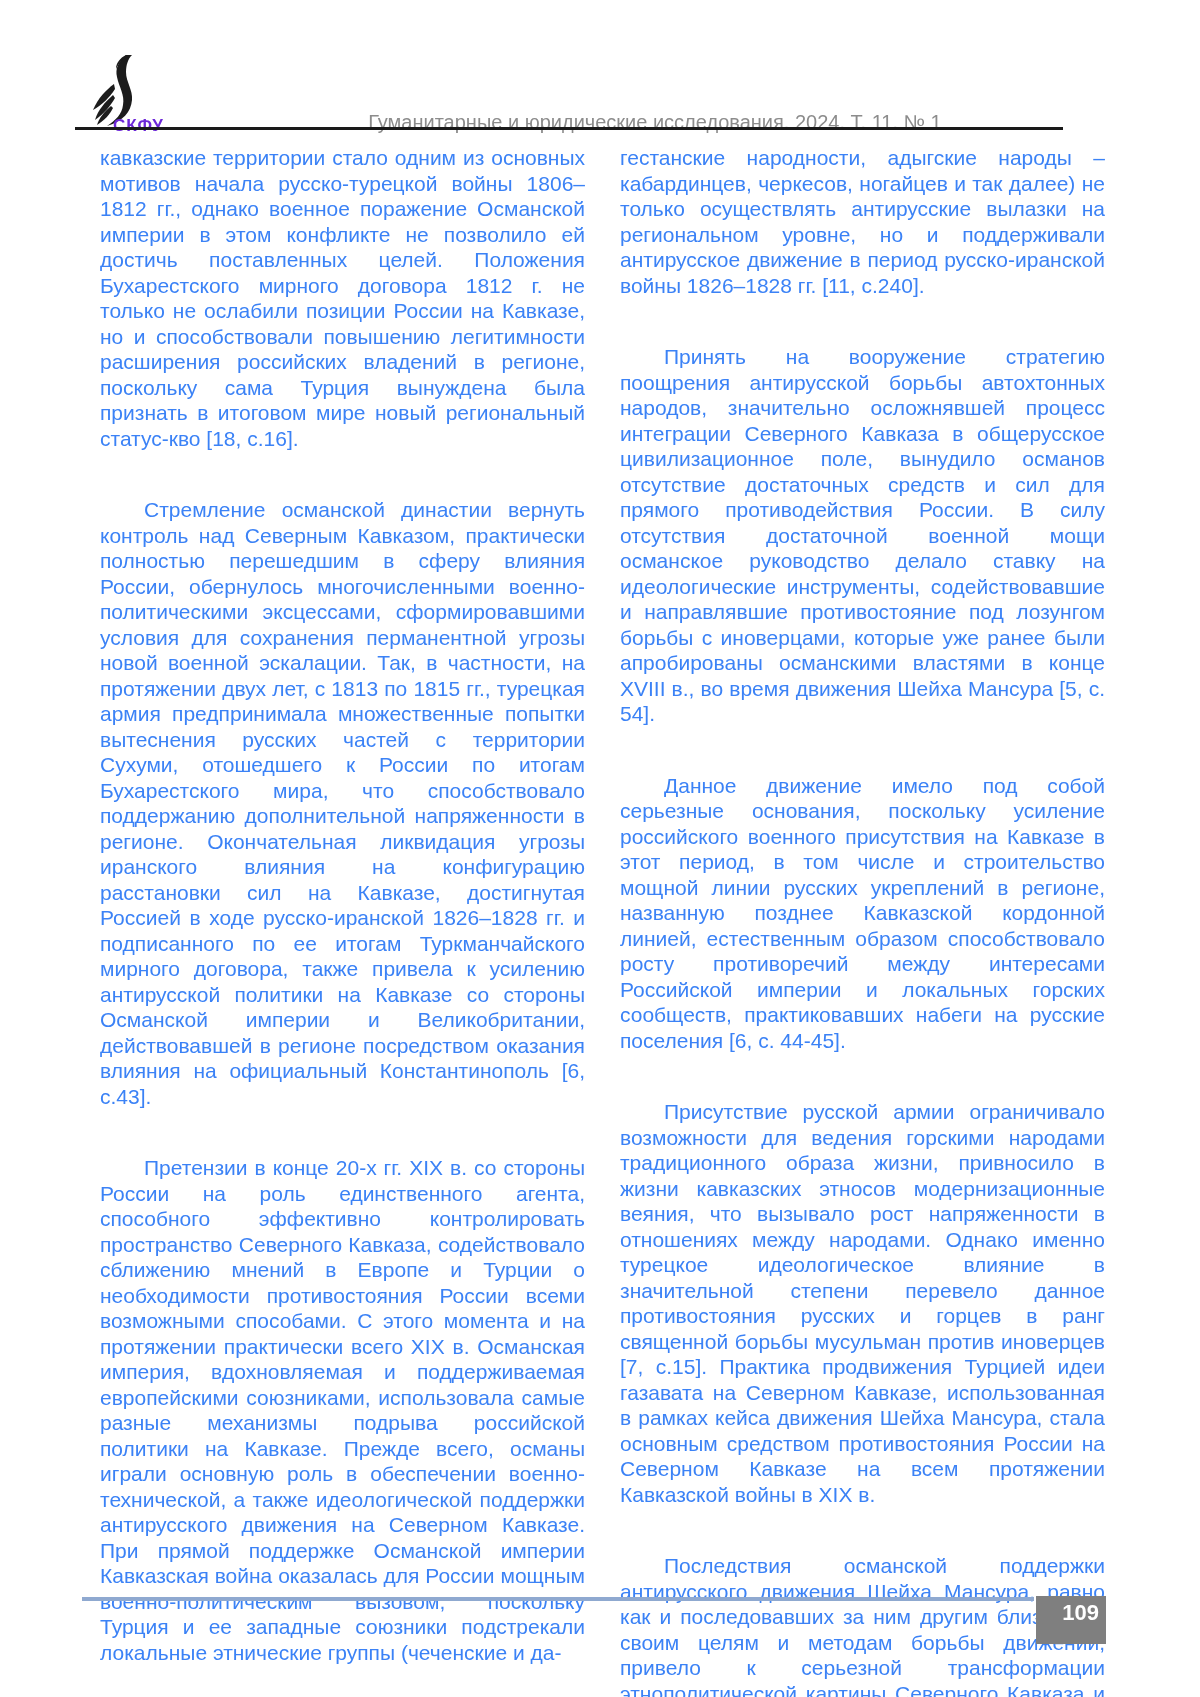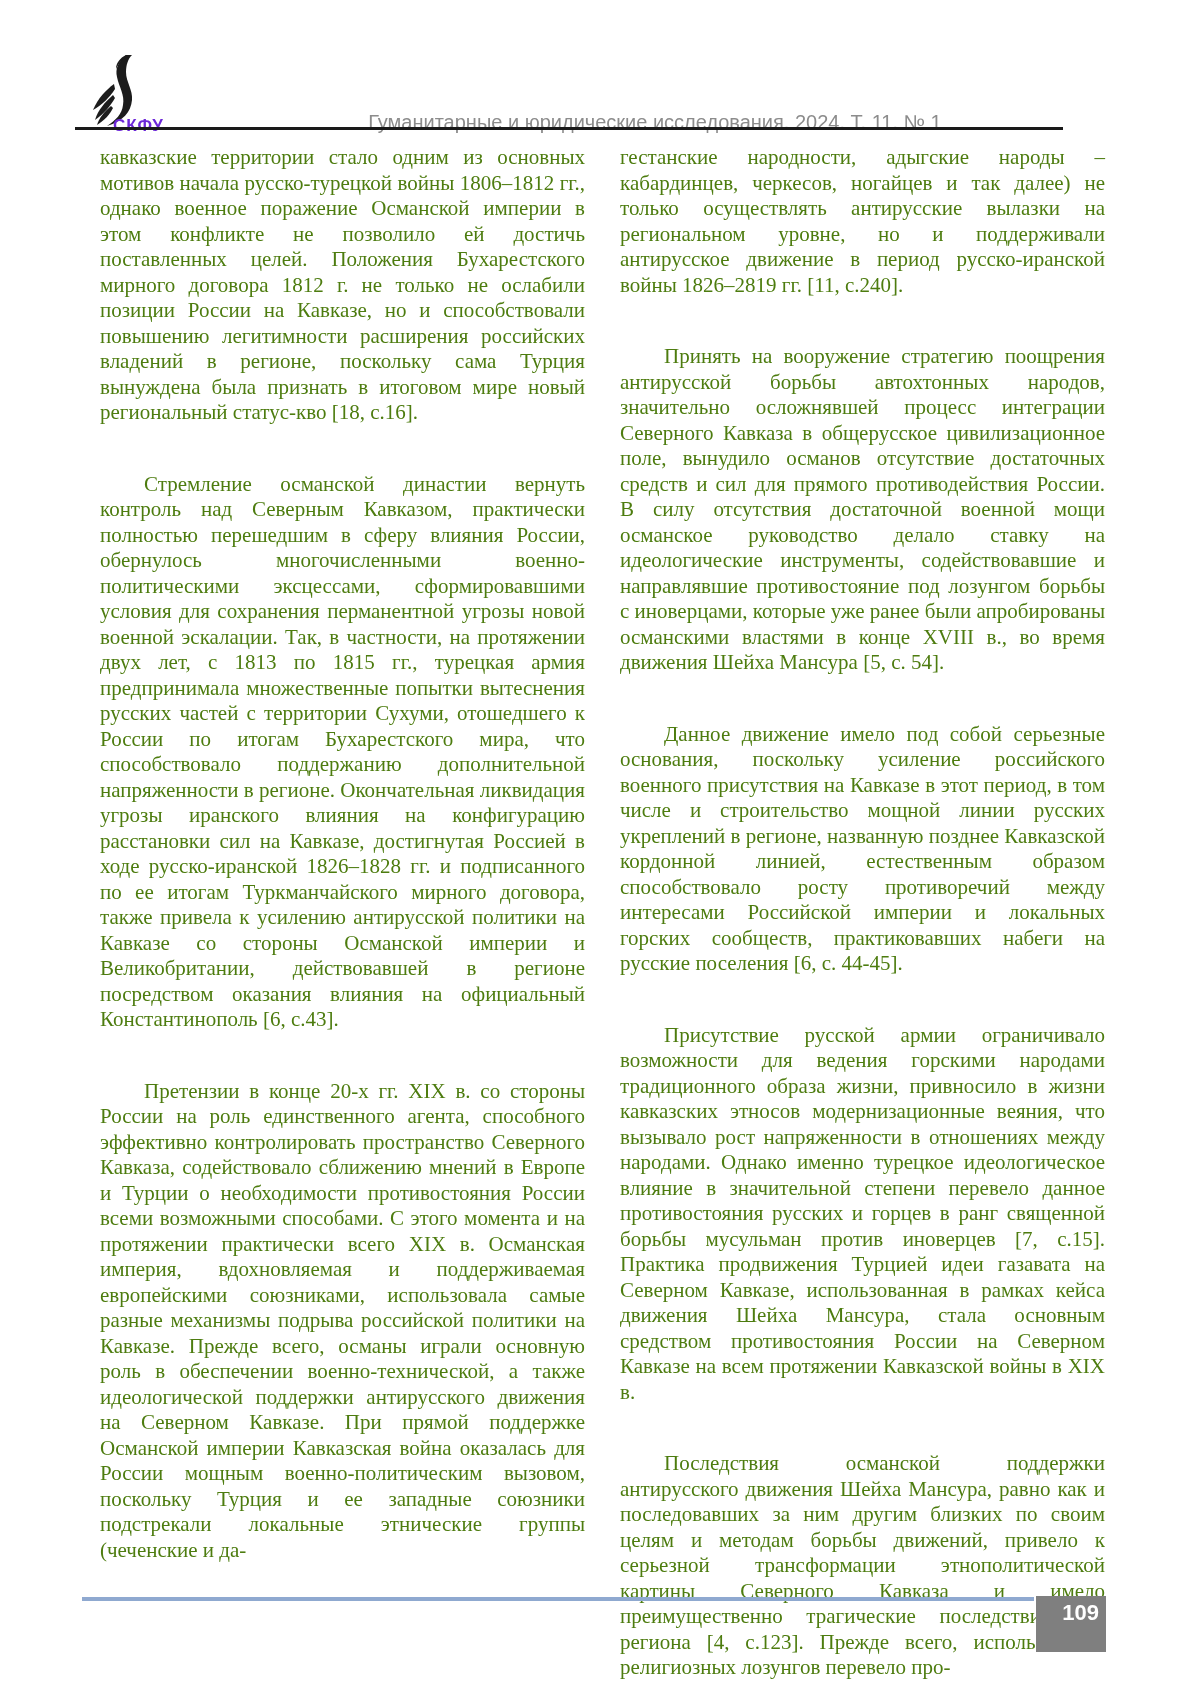--- a/index.html
+++ b/index.html
@@ -29,33 +29,32 @@
   
   .columns{
     position:absolute;left:100px;top:145px;
     width:1005px;
     display:flex;gap:35px;
   }
   .column{width:485px;}
   .para{
     margin:0;
     font-size:21px;line-height:25.5px;
-    color:#4d7c0f;
+    color:#3b82f6;
     text-align:justify;
-    font-family:Liberation Serif, serif;
   }
   .para.indent{text-indent:44px;margin-top:46px;}
   
   .footer-rule{
     position:absolute;left:82px;top:1597px;
     width:952px;height:4px;background:#8fa9d0;
   }
   .page-number-badge{
     position:absolute;left:1036px;top:1596px;
-    width:70px;height:56px;
+    width:70px;height:48px;
     background:#7f7f7f;
     box-sizing:border-box;
     padding:4px 7px 0 0;
     display:flex;justify-content:flex-end;align-items:flex-start;
     color:#ffffff;font-size:22px;font-weight:bold;
   }
 </style>
 </head>
 <body>
 
@@ -79,21 +78,21 @@
   <div class="journal-title">Гуманитарные и юридические исследования. 2024. Т. 11. № 1</div>
   <div class="header-rule"></div>
 
   <div class="columns">
     <div class="column">
         <p class="para">кавказские территории стало одним из основных мотивов начала русско-турецкой войны 1806–1812 гг., однако военное поражение Османской империи в этом конфликте не позволило ей достичь поставленных целей. Положения Бухарестского мирного договора 1812 г. не только не ослабили позиции России на Кавказе, но и способствовали повышению легитимности расширения российских владений в регионе, поскольку сама Турция вынуждена была признать в итоговом мире новый региональный статус-кво [18, с.16].</p>
         <p class="para indent">Стремление османской династии вернуть контроль над Северным Кавказом, практически полностью перешедшим в сферу влияния России, обернулось многочисленными военно-политическими эксцессами, сформировавшими условия для сохранения перманентной угрозы новой военной эскалации. Так, в частности, на протяжении двух лет, с 1813 по 1815 гг., турецкая армия предпринимала множественные попытки вытеснения русских частей с территории Сухуми, отошедшего к России по итогам Бухарестского мира, что способствовало поддержанию дополнительной напряженности в регионе. Окончательная ликвидация угрозы иранского влияния на конфигурацию расстановки сил на Кавказе, достигнутая Россией в ходе русско-иранской 1826–1828 гг. и подписанного по ее итогам Туркманчайского мирного договора, также привела к усилению антирусской политики на Кавказе со стороны Османской империи и Великобритании, действовавшей в регионе посредством оказания влияния на официальный Константинополь [6, с.43].</p>
         <p class="para indent">Претензии в конце 20-х гг. XIX в. со стороны России на роль единственного агента, способного эффективно контролировать пространство Северного Кавказа, содействовало сближению мнений в Европе и Турции о необходимости противостояния России всеми возможными способами. С этого момента и на протяжении практически всего XIX в. Османская империя, вдохновляемая и поддерживаемая европейскими союзниками, использовала самые разные механизмы подрыва российской политики на Кавказе. Прежде всего, османы играли основную роль в обеспечении военно-технической, а также идеологической поддержки антирусского движения на Северном Кавказе. При прямой поддержке Османской империи Кавказская война оказалась для России мощным военно-политическим вызовом, поскольку Турция и ее западные союзники подстрекали локальные этнические группы (чеченские и да-</p>
       </div>
     <div class="column">
-        <p class="para">гестанские народности, адыгские народы – кабардинцев, черкесов, ногайцев и так далее) не только осуществлять антирусские вылазки на региональном уровне, но и поддерживали антирусское движение в период русско-иранской войны 1826–2819 гг. [11, с.240].</p>
+        <p class="para">гестанские народности, адыгские народы – кабардинцев, черкесов, ногайцев и так далее) не только осуществлять антирусские вылазки на региональном уровне, но и поддерживали антирусское движение в период русско-иранской войны 1826–1828 гг. [11, с.240].</p>
         <p class="para indent">Принять на вооружение стратегию поощрения антирусской борьбы автохтонных народов, значительно осложнявшей процесс интеграции Северного Кавказа в общерусское цивилизационное поле, вынудило османов отсутствие достаточных средств и сил для прямого противодействия России. В силу отсутствия достаточной военной мощи османское руководство делало ставку на идеологические инструменты, содействовавшие и направлявшие противостояние под лозунгом борьбы с иноверцами, которые уже ранее были апробированы османскими властями в конце XVIII в., во время движения Шейха Мансура [5, с. 54].</p>
         <p class="para indent">Данное движение имело под собой серьезные основания, поскольку усиление российского военного присутствия на Кавказе в этот период, в том числе и строительство мощной линии русских укреплений в регионе, названную позднее Кавказской кордонной линией, естественным образом способствовало росту противоречий между интересами Российской империи и локальных горских сообществ, практиковавших набеги на русские поселения [6, с. 44-45].</p>
         <p class="para indent">Присутствие русской армии ограничивало возможности для ведения горскими народами традиционного образа жизни, привносило в жизни кавказских этносов модернизационные веяния, что вызывало рост напряженности в отношениях между народами. Однако именно турецкое идеологическое влияние в значительной степени перевело данное противостояния русских и горцев в ранг священной борьбы мусульман против иноверцев [7, с.15]. Практика продвижения Турцией идеи газавата на Северном Кавказе, использованная в рамках кейса движения Шейха Мансура, стала основным средством противостояния России на Северном Кавказе на всем протяжении Кавказской войны в XIX в.</p>
         <p class="para indent">Последствия османской поддержки антирусского движения Шейха Мансура, равно как и последовавших за ним другим близких по своим целям и методам борьбы движений, привело к серьезной трансформации этнополитической картины Северного Кавказа и имело преимущественно трагические последствия для региона [4, с.123]. Прежде всего, использование религиозных лозунгов перевело про-</p>
       </div>
   </div>
 
   <div class="footer-rule"></div>
   <div class="page-number-badge">
     <span>109</span>

